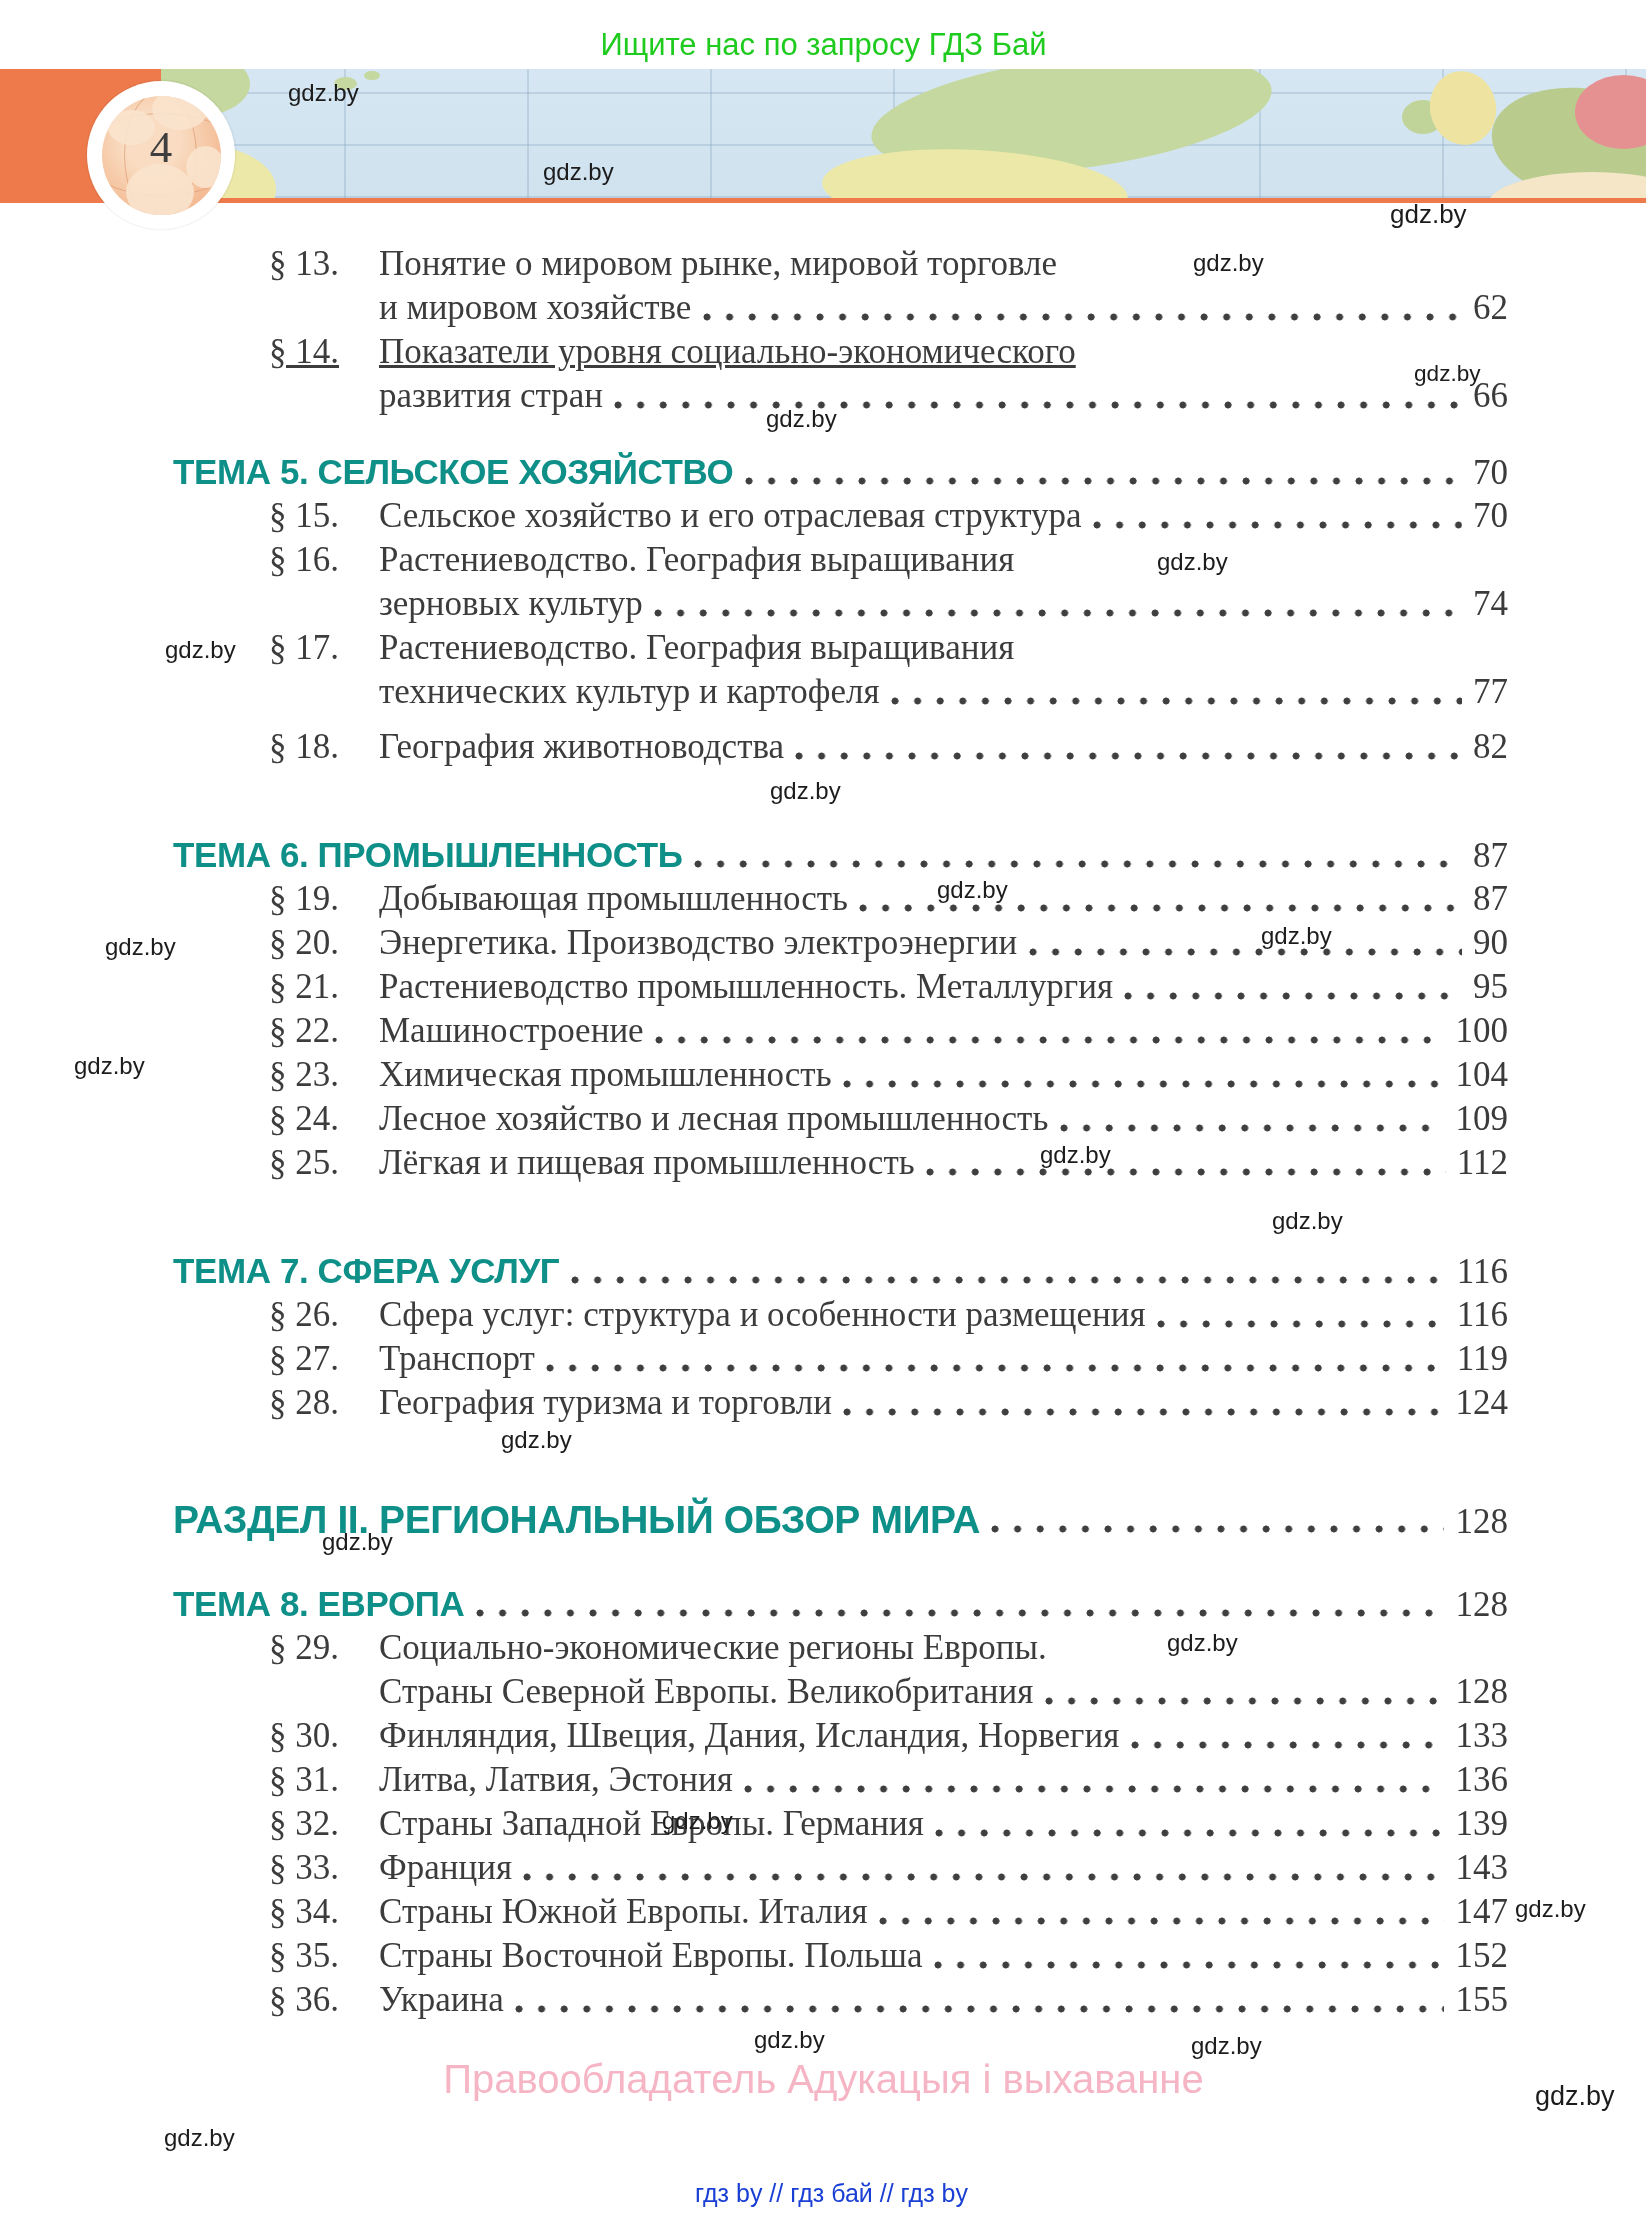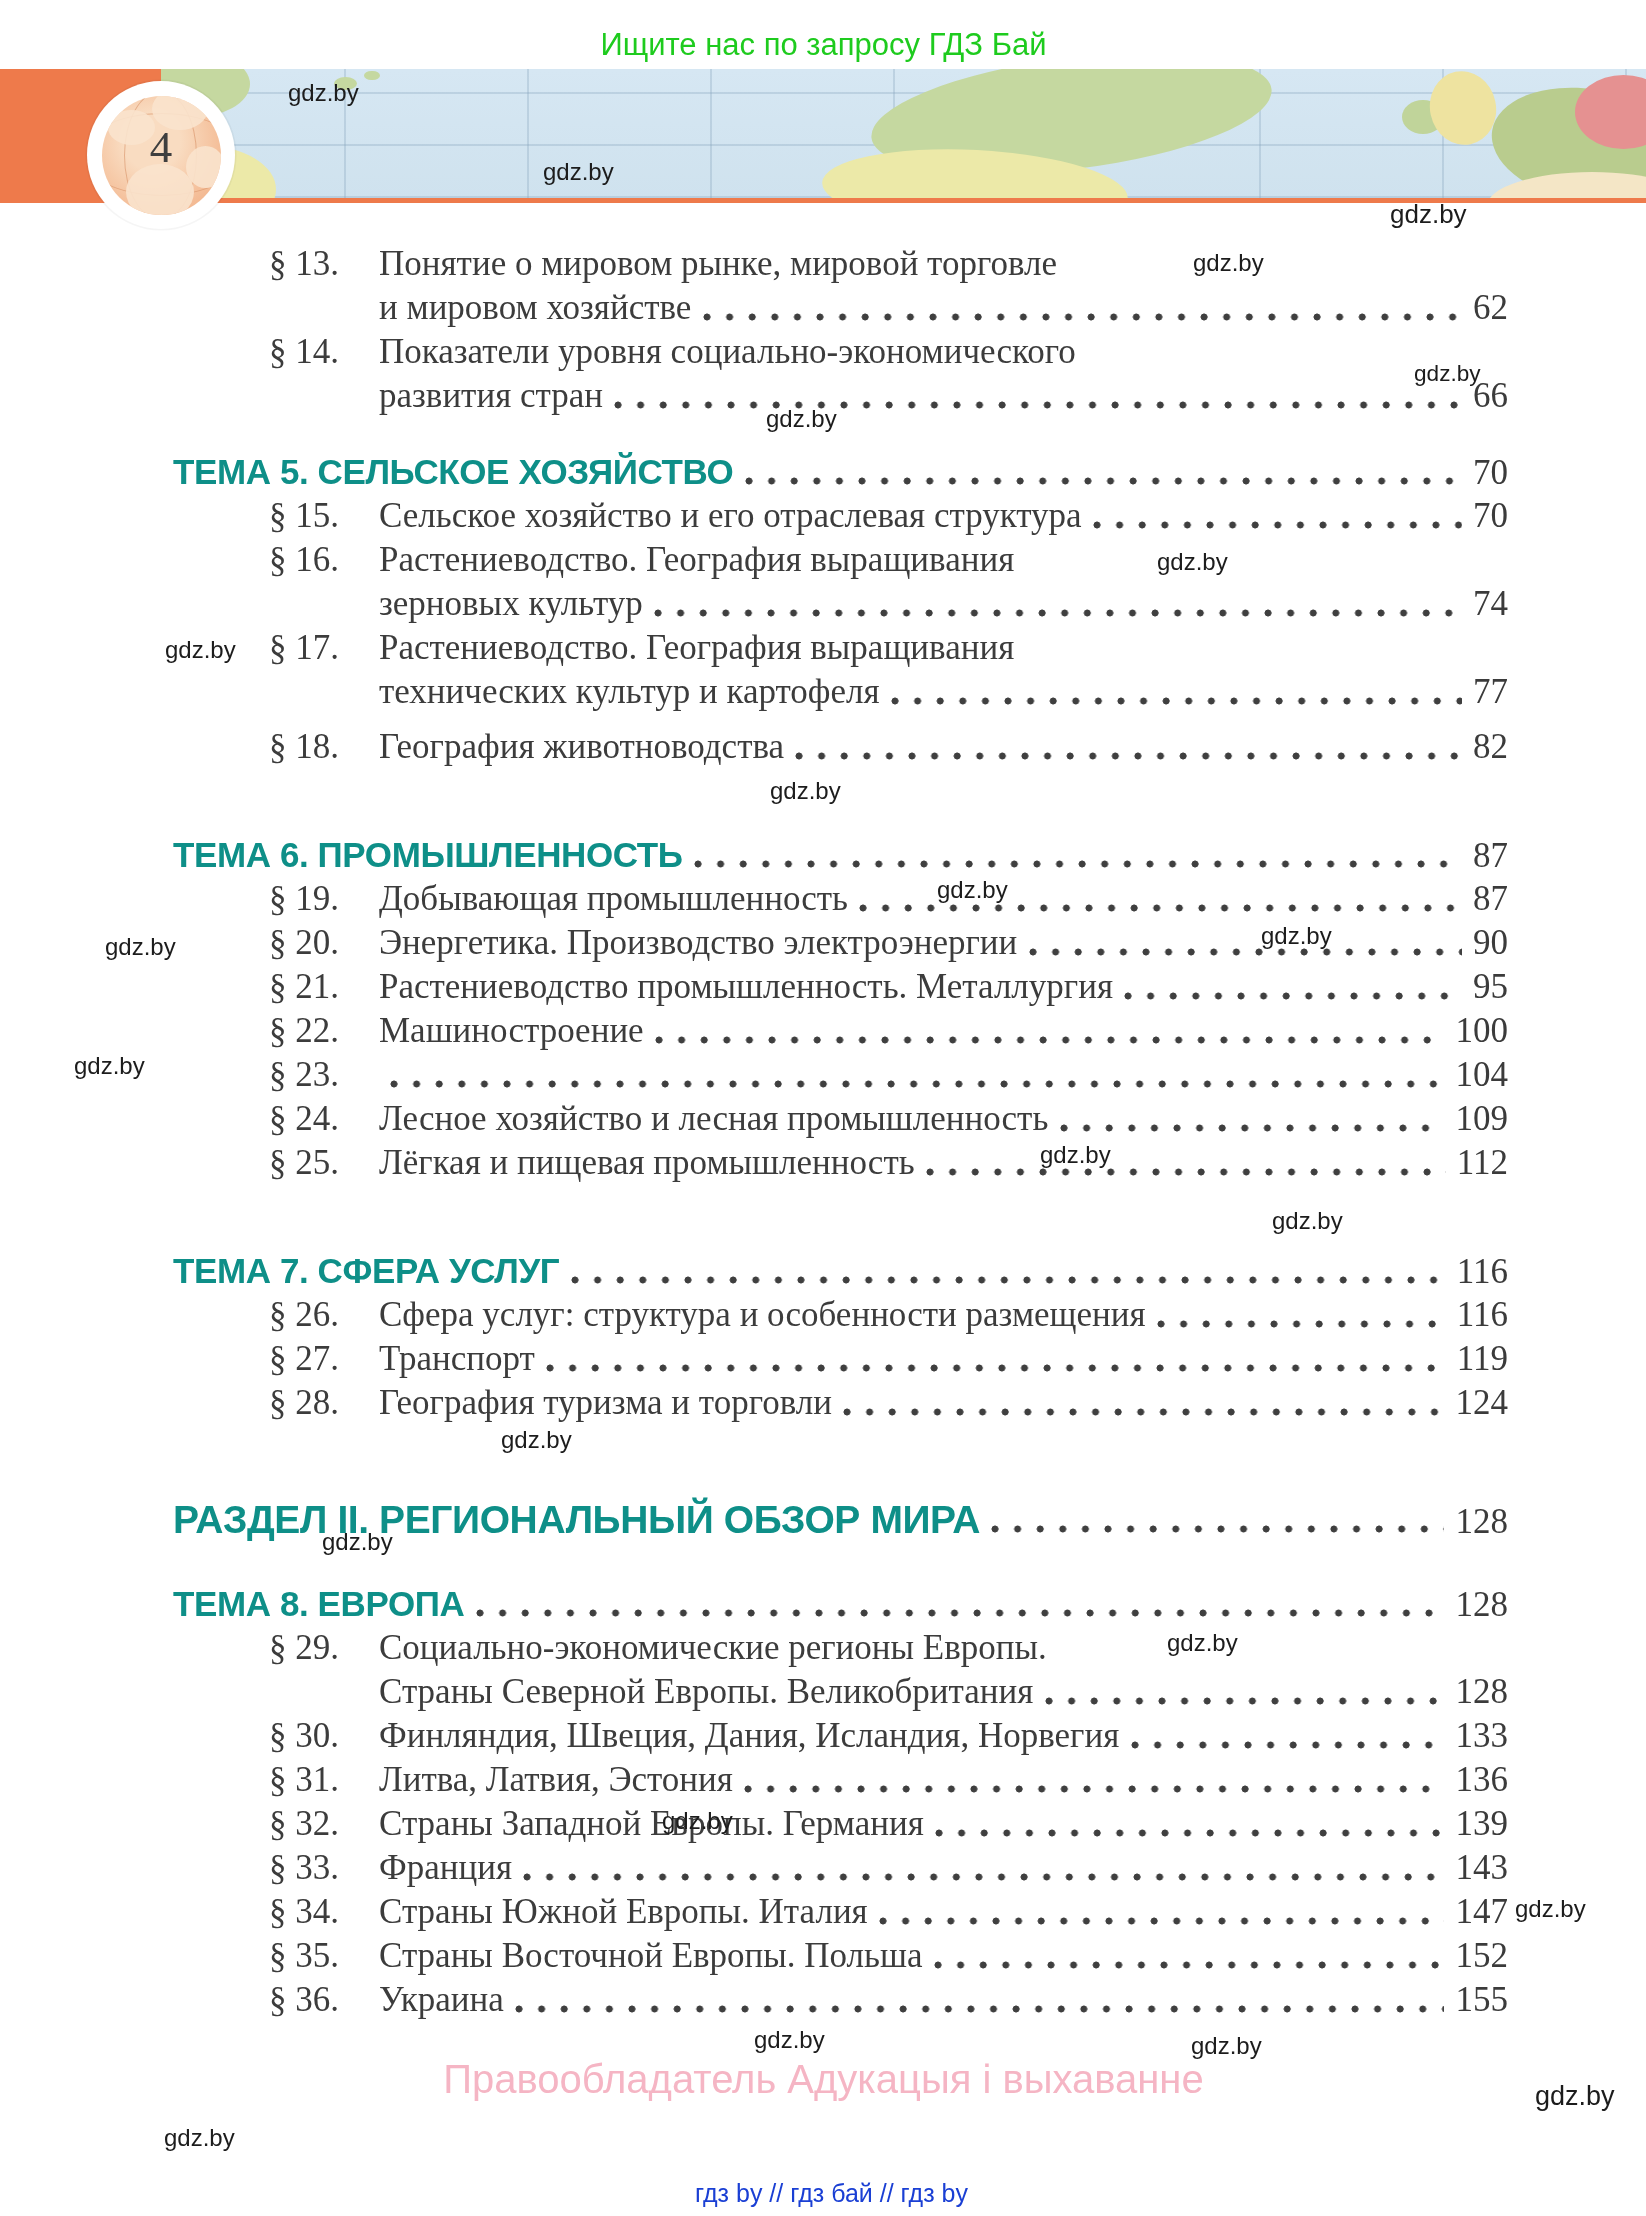--- a/index.html
+++ b/index.html
@@ -95,21 +95,21 @@
       <div class="row" style="margin-top: 0px;">
         <span class="num">§ 13.</span>
         <span class="title">Понятие о мировом рынке, мировой торговле</span>
       </div>
       <div class="row">
         <span class="indent"></span>
         <span class="title">и мировом хозяйстве</span>
         <span class="dots"></span>
         <span class="pg">62</span>
       </div>
-      <div class="row" style="margin-top: 0px;">
+      <div class="row" style="margin-top: 0px; text-decoration: underline;">
         <span class="num">§ 14.</span>
         <span class="title">Показатели уровня социально-экономического</span>
       </div>
       <div class="row">
         <span class="indent"></span>
         <span class="title">развития стран</span>
         <span class="dots"></span>
         <span class="pg">66</span>
       </div>
       <div class="row" style="margin-top: 32px;">
@@ -173,20 +173,21 @@
         <span class="pg">95</span>
       </div>
       <div class="row" style="margin-top: 0px;">
         <span class="num">§ 22.</span>
         <span class="title">Машиностроение</span>
         <span class="dots"></span>
         <span class="pg">100</span>
       </div>
       <div class="row" style="margin-top: 0px;">
         <span class="num">§ 23.</span>
+        <span class="title">Химическая промышленность</span>
         <span class="dots"></span>
         <span class="pg">104</span>
       </div>
       <div class="row" style="margin-top: 0px;">
         <span class="num">§ 24.</span>
         <span class="title">Лесное хозяйство и лесная промышленность</span>
         <span class="dots"></span>
         <span class="pg">109</span>
       </div>
       <div class="row" style="margin-top: 0px;">

